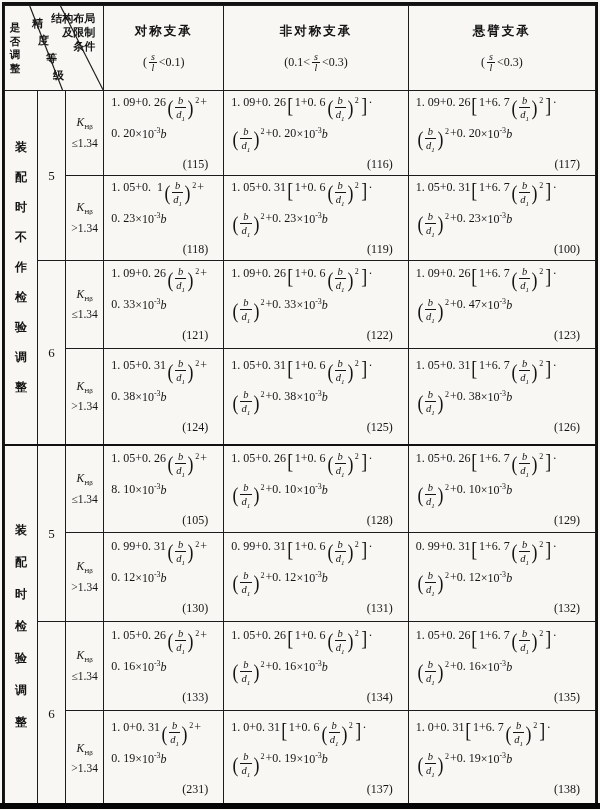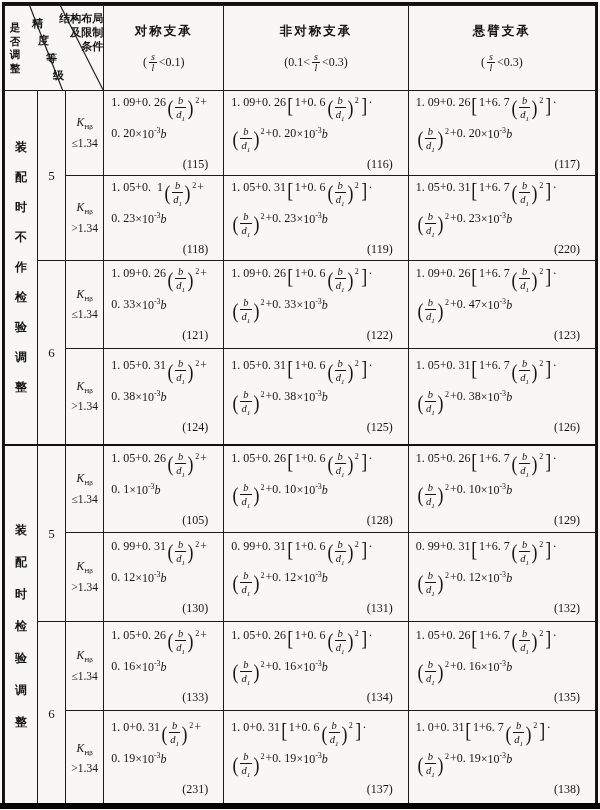--- a/index.html
+++ b/index.html
@@ -15,21 +15,21 @@
   
   .bottom-bar{position:absolute;left:0px;bottom:1px;width:600px;height:6px;background:#050505;}
 
   
   .corner{position:relative;height:84px;}
   .corner svg{position:absolute;left:0;top:0;width:100%;height:100%;}
   .cjk{font-family:"Liberation Sans","DejaVu Sans",sans-serif;font-weight:700;}
   .corner .leftlab{position:absolute;left:3px;top:50%;transform:translateY(-50%);
         font-size:10.5px;line-height:13.5px;text-align:center;width:14px;}
   .corner .diagchar{position:absolute;font-size:11px;}
-  .corner .toplab{position:absolute;right:0;top:5px;text-align:right;
+  .corner .toplab{position:absolute;right:8px;top:5px;text-align:right;
         font-size:11px;line-height:14px;}
 
   
   .colhead{height:84px;text-align:center;}
   .colhead .ttl{font-size:12.5px;margin-bottom:12px;letter-spacing:2px;}
   .colhead .rng{display:flex;justify-content:center;align-items:center;font-size:12px;}
 
   
   .vlabel{display:flex;flex-direction:column;align-items:center;justify-content:center;
           gap:15px;font-size:12px;}
@@ -327,21 +327,21 @@
                   <span class="frac">
                     <span class="fnum">b</span>
                     <span class="fden">d<sub>1</sub></span>
                   </span>
                   <span class="bigp">)</span>
                   <span class="fsq">2</span>
                 </span>
                 <span class="t">+0. 23</span>
                 <span class="t">×10<sup class="ssup">-3</sup><i>b</i></span>
               </div>
-              <div class="eqline">(220)</div>
+              <div class="eqline">(100)</div>
             </td>
           </tr>
           <tr>
             <td class="gradecell" rowspan="2">6</td>
             <td class="condcell" style="height: 87px;">
               <div class="cl">
                 <span class="t"><i>K</i><sub class="ssub">Hβ</sub></span>
               </div>
               <div class="cl">
                 <span class="t">≤1.34</span>
@@ -555,21 +555,21 @@
                   <span class="frac">
                     <span class="fnum">b</span>
                     <span class="fden">d<sub>1</sub></span>
                   </span>
                   <span class="bigp">)</span>
                   <span class="fsq">2</span>
                 </span>
                 <span class="t">+</span>
               </div>
               <div class="fline">
-                <span class="t">0. 1</span>
+                <span class="t">8. 10</span>
                 <span class="t">×10<sup class="ssup">-3</sup><i>b</i></span>
               </div>
               <div class="eqline">(105)</div>
             </td>
             <td class="fcell">
               <div class="fline">
                 <span class="t">1. 05+0. 26</span>
                 <span class="brk">[</span>
                 <span class="t">1+0. 6</span>
                 <span class="fgrp">

